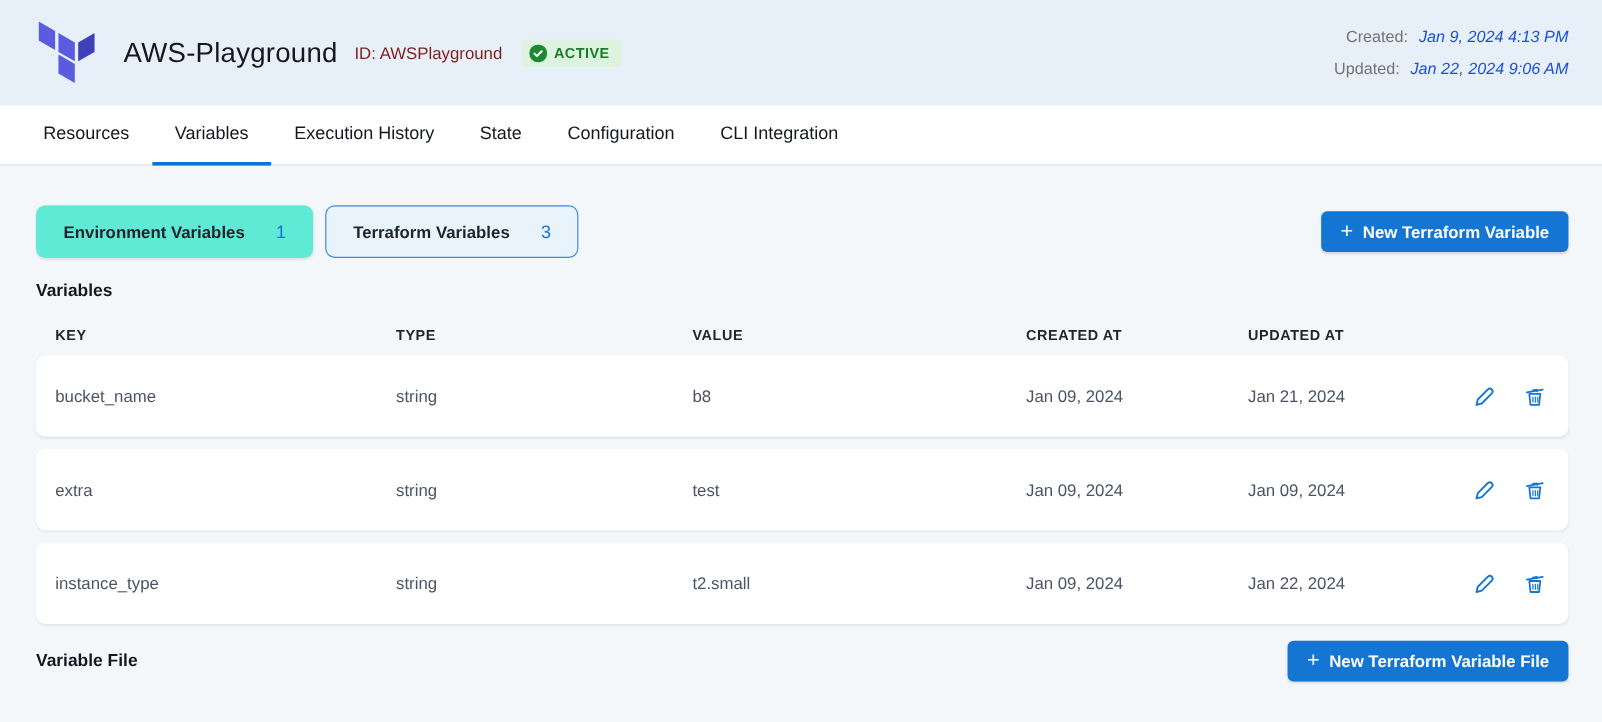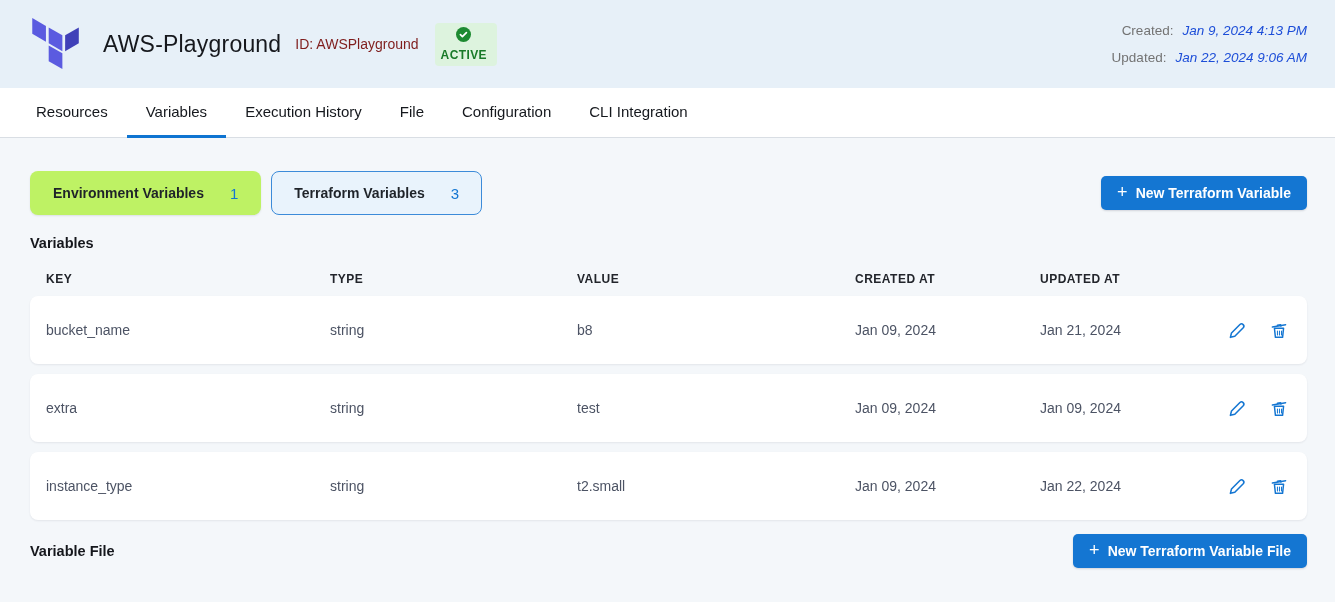--- a/index.html
+++ b/index.html
@@ -22,21 +22,20 @@
   .page-title { font-size: 23px; font-weight: 400; color: #16181d; letter-spacing: 0.2px; }
   .env-id { font-size: 14px; color: #7f1d1d; margin-left: 14px; }
   .status-badge {
     margin-left: 16px;
     display: inline-flex;
     align-items: center;
     gap: 6px;
     background: #ddf3de;
     border-radius: 4px;
     padding: 4px 10px 4px 6px;
-    flex-direction: column;
   }
   .status-badge .badge-check { width: 15px; height: 15px; display: block; }
   .status-badge .badge-label {
     font-size: 12px; font-weight: 700; color: #187a28; letter-spacing: 0.4px;
   }
   .header-dates { margin-left: auto; text-align: right; font-size: 13.5px; line-height: 27px; }
   .date-line .dl { color: #737373; margin-right: 9px; }
   .date-line .dv { color: #1d4ed8; font-style: italic; }
 
   
@@ -61,21 +60,21 @@
 
   
   .content { padding: 33px 28px 0 30px; }
 
   .toolbar-row { display: flex; align-items: center; justify-content: space-between; height: 44px; }
   .subtabs { display: flex; gap: 10px; }
   .subtab {
     height: 44px;
     display: inline-flex; align-items: center;
     padding: 0 22px;
-    background: #bef264;
+    background: #5eead4;
     border: 1px solid transparent;
     border-radius: 8px;
     box-shadow: 0 1px 2px rgba(20,30,50,0.10);
     font-family: "Liberation Sans", sans-serif;
     font-size: 14px; font-weight: 700; color: #1f2329;
     cursor: pointer;
   }
   .subtab .count { color: #1476d2; font-weight: 500; font-size: 15px; margin-left: 26px; }
   .subtab.selected {
     background: #e9f3fc;
@@ -156,21 +155,21 @@
     <div class="date-line">
       <span class="dl">Updated:</span><span class="dv">Jan 22, 2024 9:06 AM</span>
     </div>
   </div>
 </div>
 
 <nav class="tabbar">
   <div class="tab">Resources</div>
   <div class="tab active">Variables</div>
   <div class="tab">Execution History</div>
-  <div class="tab">File</div>
+  <div class="tab">State</div>
   <div class="tab">Configuration</div>
   <div class="tab">CLI Integration</div>
 </nav>
 
 <main class="content">
 
   <div class="toolbar-row">
     <div class="subtabs">
       <button class="subtab">
         <span>Environment Variables</span>

